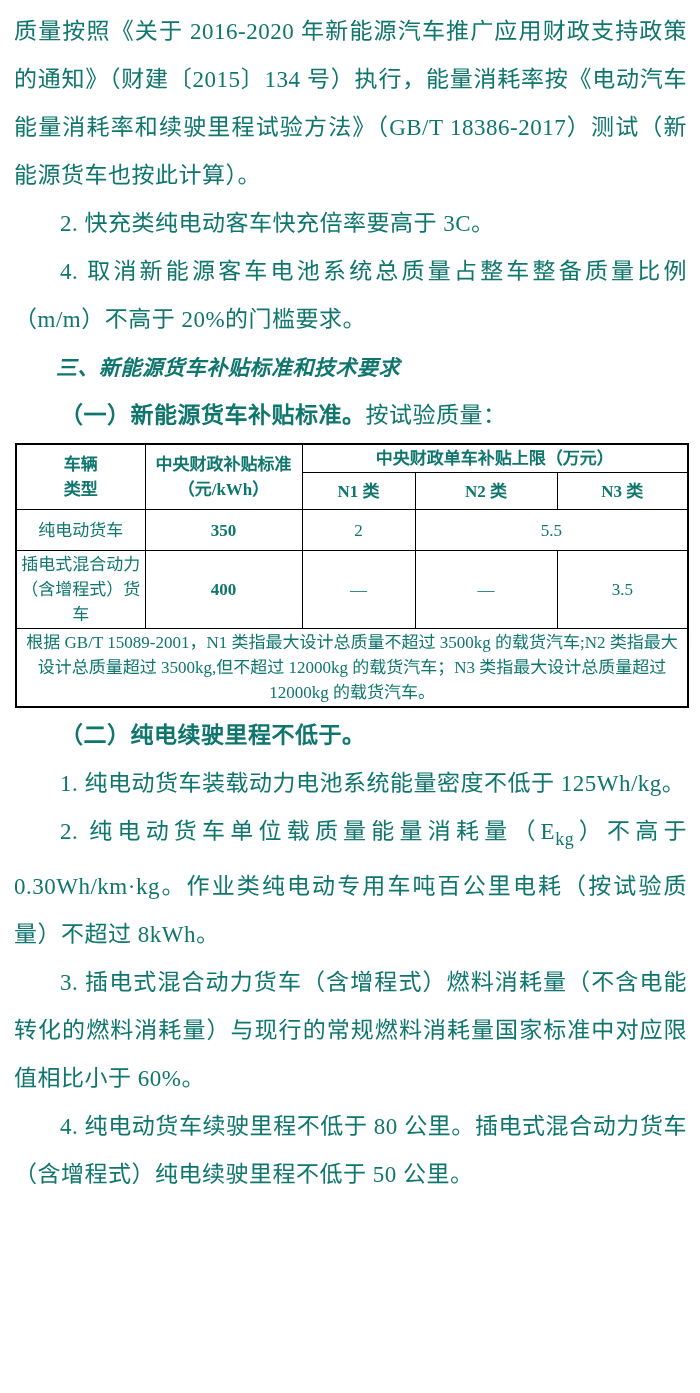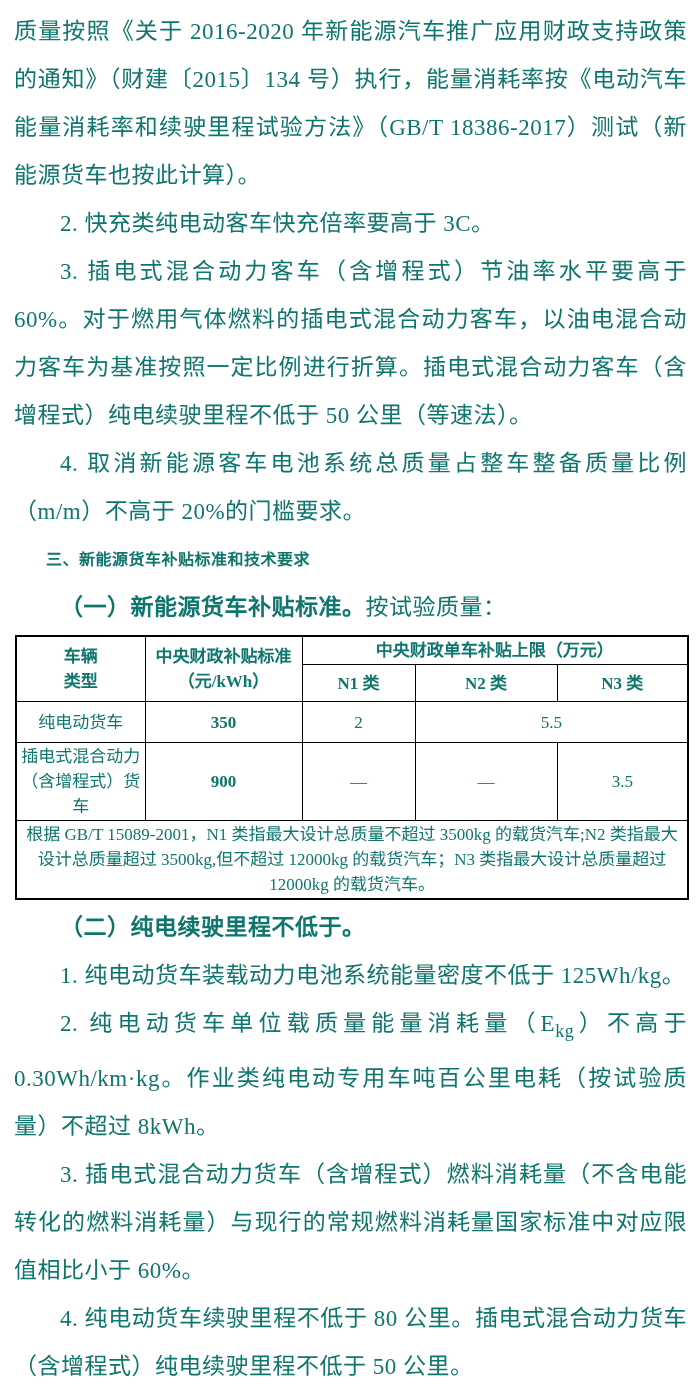--- a/index.html
+++ b/index.html
@@ -19,25 +19,26 @@
     line-height:48px;
     margin:0;
     text-align:justify;
     text-justify:inter-character;
     letter-spacing:0.5px;
   }
   .indent{text-indent:2em;}
   .section-h{
     font-family:"Liberation Sans","DejaVu Sans",sans-serif;
     font-weight:bold;
-    font-size:16px;
+    font-size:21px;
     line-height:48px;
     margin:0;
     text-indent:2em;
     letter-spacing:0.5px;
+    font-style:italic;
   }
   .subhead{
     font-size:23px;
     line-height:48px;
     margin:0;
     text-indent:2em;
     letter-spacing:0.5px;
   }
   .bold{font-weight:bold;}
   table.subsidy{
@@ -74,21 +75,20 @@
 </style>
 </head>
 <body>
 
 <div class="page">
 
   <p class="body-p">质量按照《关于 2016-2020 年新能源汽车推广应用财政支持政策的通知》（财建〔2015〕134 号）执行，能量消耗率按《电动汽车能量消耗率和续驶里程试验方法》（GB/T 18386-2017）测试（新能源货车也按此计算）。</p>
 
   <p class="body-p indent">2. 快充类纯电动客车快充倍率要高于 3C。</p>
 
-  <p class="body-p indent">3. 插电式混合动力客车（含增程式）节油率水平要高于 60%。对于燃用气体燃料的插电式混合动力客车，以油电混合动力客车为基准按照一定比例进行折算。插电式混合动力客车（含增程式）纯电续驶里程不低于 50 公里（等速法）。</p>
 
   <p class="body-p indent">4. 取消新能源客车电池系统总质量占整车整备质量比例（m/m）不高于 20%的门槛要求。</p>
 
   <h2 class="section-h">三、新能源货车补贴标准和技术要求</h2>
 
   <p class="subhead"><span class="bold">（一）新能源货车补贴标准。</span><span>按试验质量：</span></p>
 
   <table class="subsidy">
     <colgroup>
       <col style="width:129px">
@@ -111,21 +111,21 @@
         <th class="nclass-h">N3 类</th>
       </tr>
       <tr class="r1">
         <td class="vehicle">纯电动货车</td>
         <td class="std">350</td>
         <td>2</td>
         <td colspan="2">5.5</td>
       </tr>
       <tr class="r2">
         <td class="vehicle">插电式混合动力（含增程式）货车</td>
-        <td class="std">900</td>
+        <td class="std">400</td>
         <td>—</td>
         <td>—</td>
         <td>3.5</td>
       </tr>
       <tr>
         <td colspan="5" class="footnote">根据 GB/T 15089-2001，N1 类指最大设计总质量不超过 3500kg 的载货汽车;N2 类指最大设计总质量超过 3500kg,但不超过 12000kg 的载货汽车；N3 类指最大设计总质量超过 12000kg 的载货汽车。</td>
       </tr>
     </tbody>
   </table>
 

